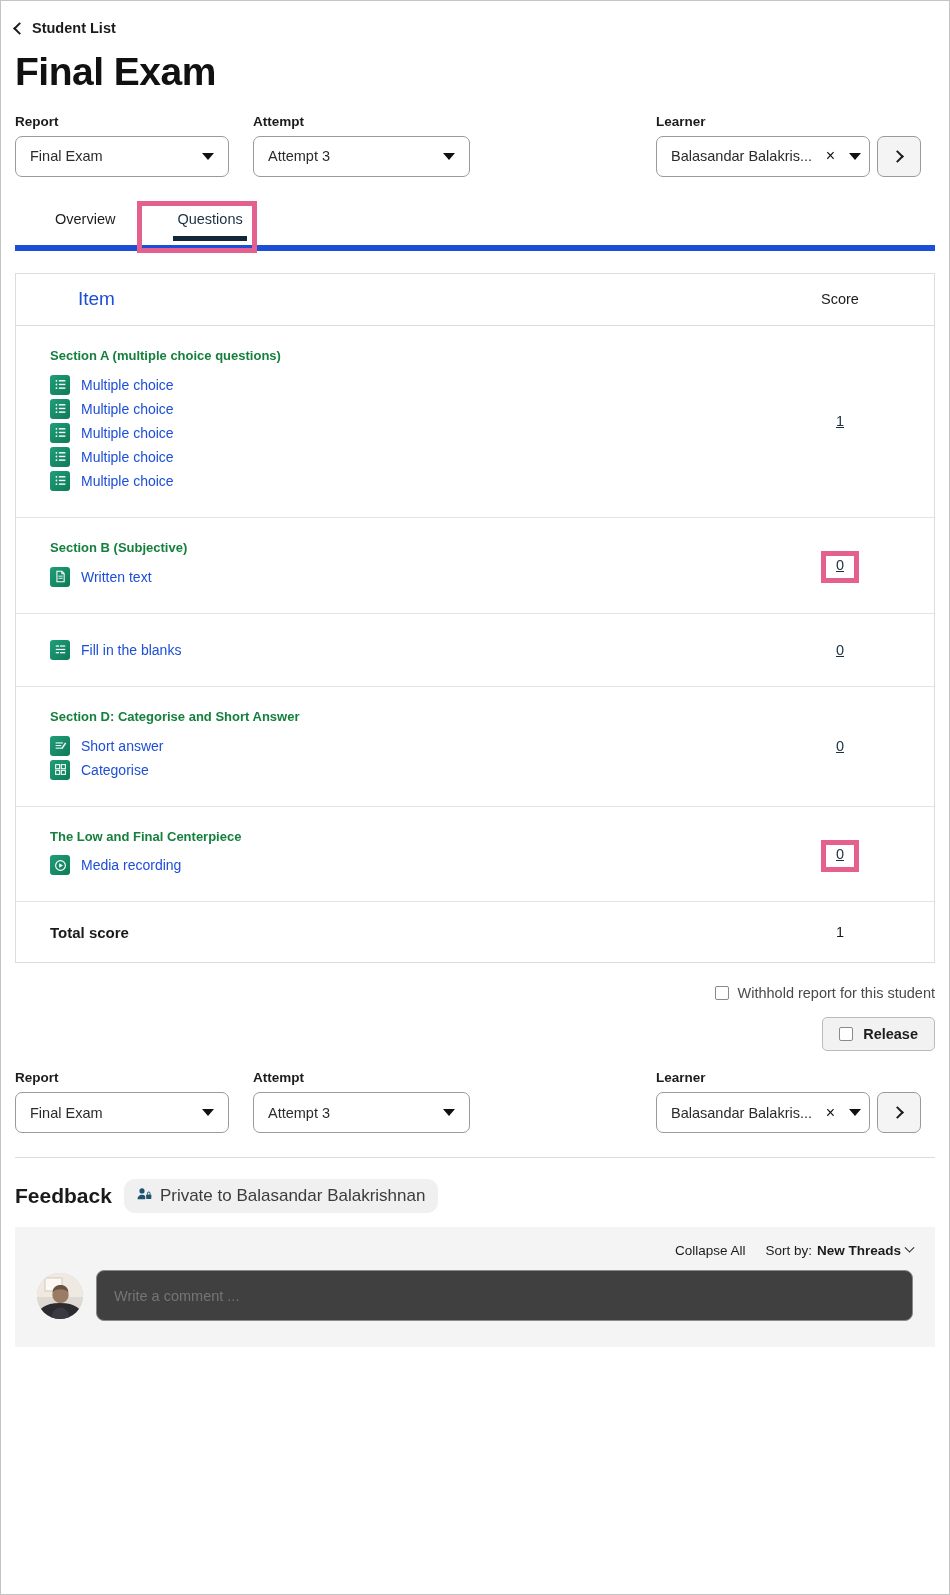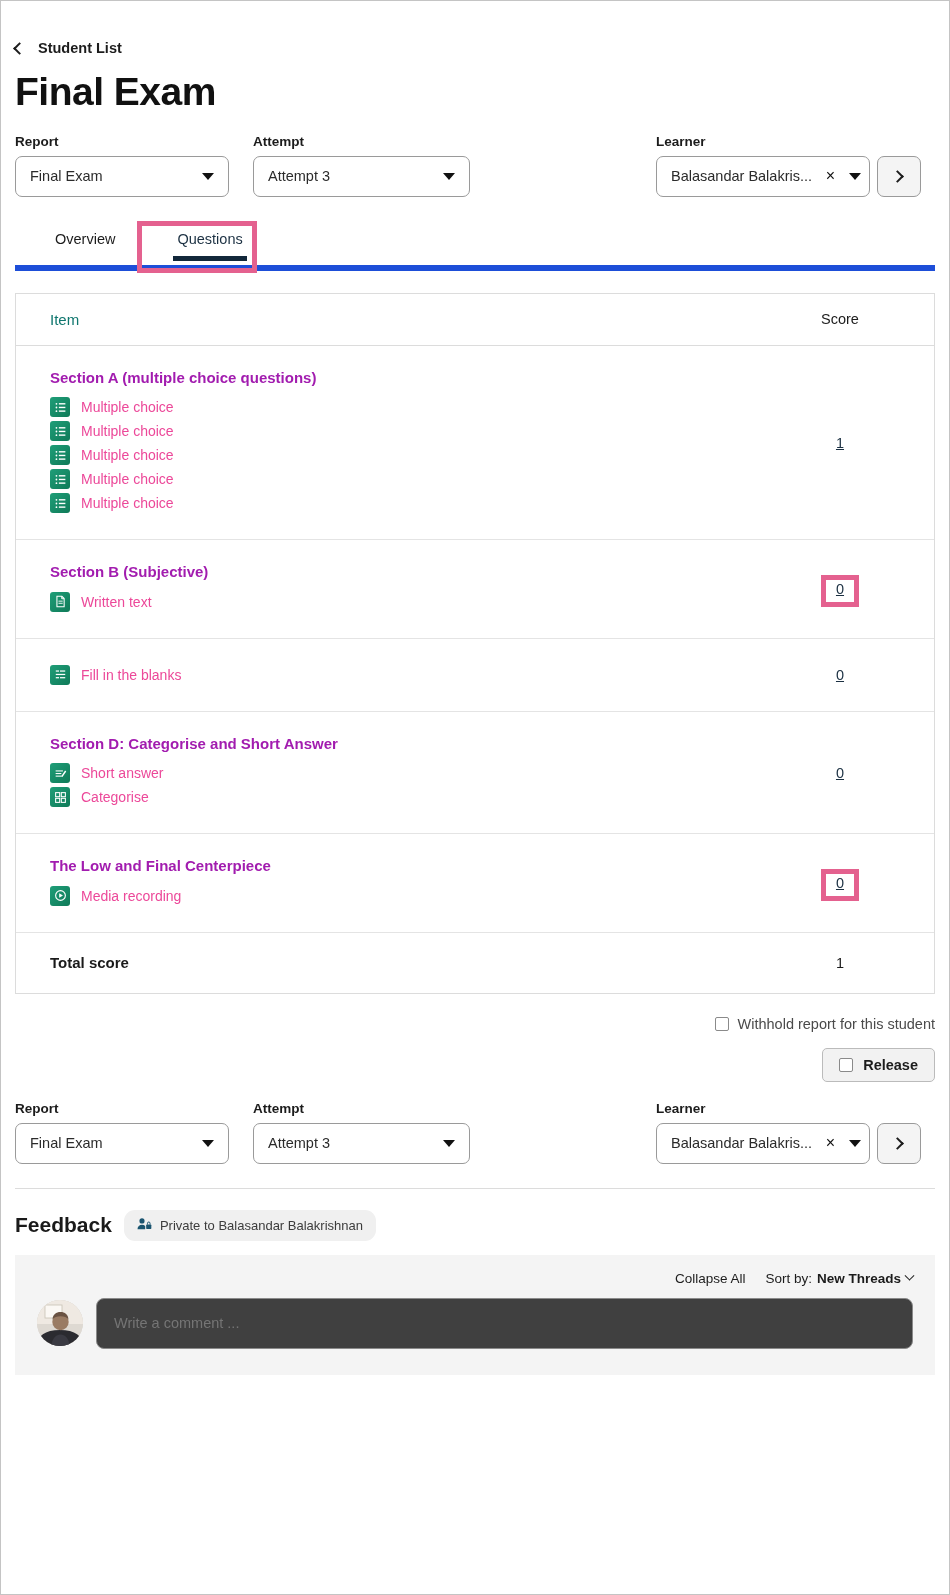--- a/index.html
+++ b/index.html
@@ -17,22 +17,22 @@
     height: 1595px;
     background: #ffffff;
     border: 1px solid #c4c4c4;
     padding: 0 14px;
   }
 
   
   .breadcrumb {
     display: flex;
     align-items: center;
-    gap: 13px;
-    margin-top: 39px;
+    gap: 7px;
+    margin-top: 19px;
     font-size: 14.5px;
     color: #1c1c1c;
     font-weight: 600;
     cursor: pointer;
     width: fit-content;
   }
   .chev-left {
     display: inline-block;
     width: 9px; height: 9px;
     border-left: 2px solid #1c1c1c;
@@ -160,53 +160,53 @@
     border: 1px solid #dcdcdc;
     background: #fff;
   }
   .thead {
     display: flex;
     align-items: center;
     height: 52px;
     border-bottom: 1px solid #dcdcdc;
     padding: 0 34px;
   }
-  .th-item { flex: 1; font-size: 15px; color: #0f766e; }
+  .th-item { flex: 1; font-size: 19px; color: #1d4ed8; margin-left: 28px; }
   .th-score { width: 120px; text-align: center; font-size: 14.5px; color: #1c1c1c; }
   .trow {
     display: flex;
     align-items: center;
     border-bottom: 1px solid #e4e4e4;
     padding: 22px 34px;
     min-height: 62px;
   }
   .trow:last-child { border-bottom: none; }
   .tcell-item { flex: 1; }
   .tcell-score {
     width: 120px;
     text-align: center;
     position: relative;
     display: flex;
     align-items: center;
     justify-content: center;
   }
   .section-title {
-    font-size: 15px;
+    font-size: 13px;
     font-weight: 700;
-    color: #a21caf;
+    color: #15803d;
     margin-bottom: 10px;
     line-height: 1.3;
   }
   .q-line {
     display: flex;
     align-items: center;
     gap: 11px;
     margin: 4px 0;
     font-size: 14px;
-    color: #ec4899;
+    color: #1d4ed8;
   }
   .q-icon {
     width: 20px; height: 20px;
     border-radius: 3px;
     background: linear-gradient(135deg, #1f9e78 0%, #0f7a58 100%);
     display: flex;
     align-items: center;
     justify-content: center;
     flex: none;
   }
@@ -275,21 +275,21 @@
     margin-top: 21px;
   }
   .feedback-title { font-size: 21px; font-weight: 700; color: #1a1a1a; }
   .private-badge {
     display: flex;
     align-items: center;
     gap: 8px;
     background: #f0f0f0;
     border-radius: 11px;
     padding: 7px 13px;
-    font-size: 13px;
+    font-size: 17px;
     color: #3c3c3c;
   }
   .comment-panel {
     margin-top: 14px;
     background: #f4f4f4;
     padding: 16px 22px 26px 22px;
   }
   .comment-tools {
     display: flex;
     align-items: center;

